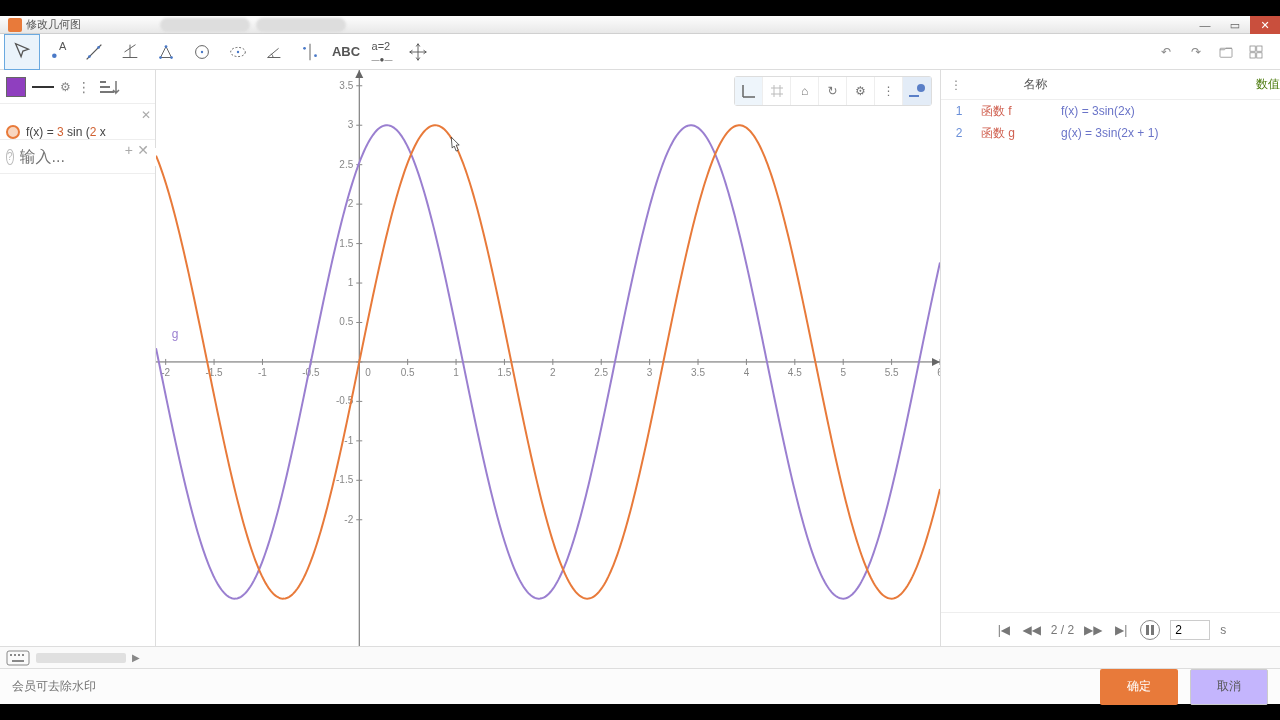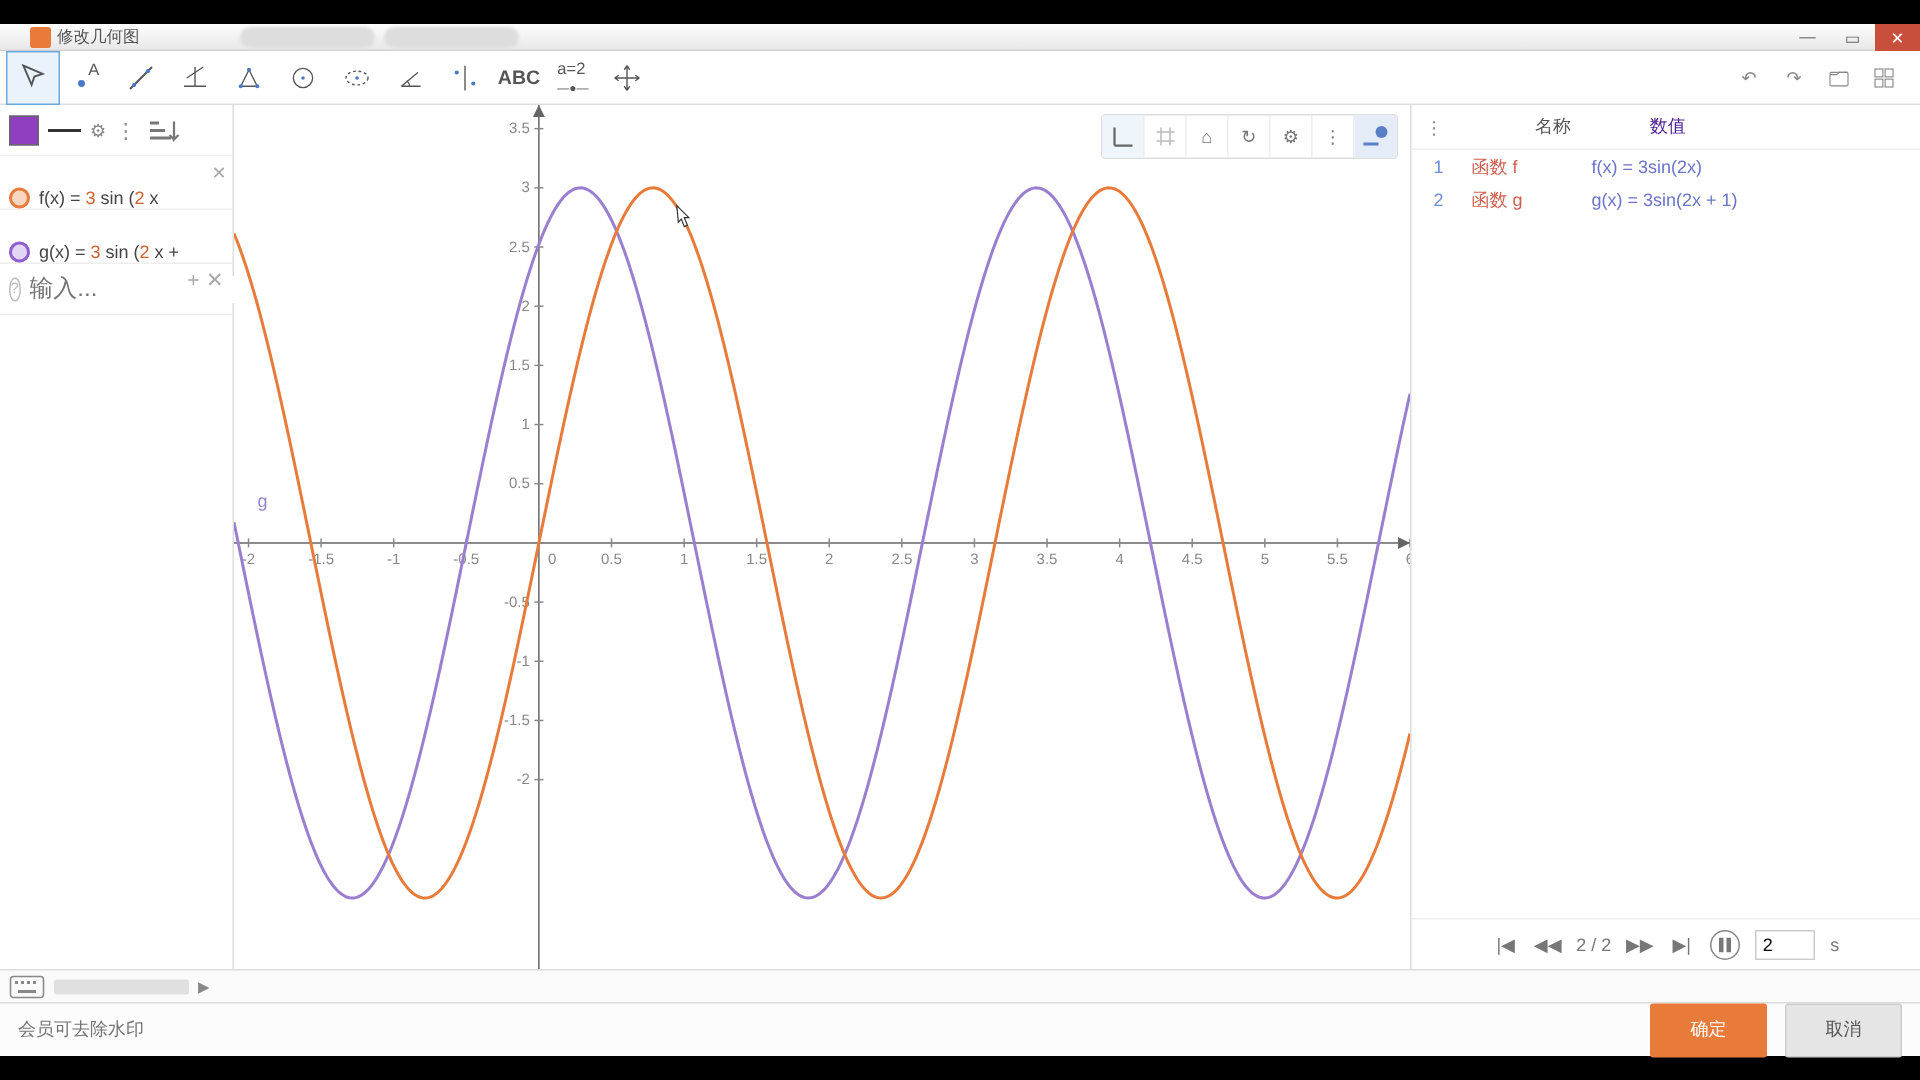--- a/index.html
+++ b/index.html
@@ -1,18 +1,18 @@
 <!DOCTYPE html>
 <html><head>
 <meta charset="utf-8">
 <style>
 *{box-sizing:border-box;margin:0;padding:0;font-family:"Microsoft YaHei",Arial,sans-serif;font-size:12px}
 body{background:#000;width:1280px;height:720px;overflow:hidden}
 .window{position:absolute;top:16px;left:0;width:1280px;height:688px;background:#fff;display:flex;flex-direction:column}
-.titlebar{height:18px;background:linear-gradient(#fdfdfd,#e8e8e8);border-bottom:1px solid #d0d0d0;display:flex;align-items:center;padding:0 20px;position:relative}
+.titlebar{height:18px;background:linear-gradient(#fdfdfd,#e8e8e8);border-bottom:1px solid #d0d0d0;display:flex;align-items:center;padding:0 8px;position:relative}
 .titlebar .app-icon{width:14px;height:14px;background:#e87a3a;border-radius:2px;margin-right:4px}
 .titlebar .title{color:#555;font-size:11px}
 .tabsbar{position:absolute;left:160px;top:0;display:flex;gap:6px;height:18px;align-items:center}
 .tabsbar .tab{width:90px;height:14px;background:#ddd;border-radius:7px;filter:blur(1px)}
 .win-btns{position:absolute;right:0;top:0;display:flex}
 .win-btn{width:30px;height:18px;display:flex;align-items:center;justify-content:center;color:#666;font-size:11px}
 .win-close{background:#c94f3d;color:#fff}
 .toolbar{height:36px;border-bottom:1px solid #ddd;display:flex;align-items:center;padding:0 4px;gap:0}
 .tool{width:36px;height:36px;display:flex;align-items:center;justify-content:center;border:1px solid transparent}
 .tool.active{border-color:#6aa9e0;background:#eaf3fb}
@@ -44,38 +44,38 @@
 .graph-toolbar{position:absolute;right:8px;top:6px;display:flex;background:#fff;border:1px solid #ddd;border-radius:3px;z-index:5}
 .gt{width:28px;height:28px;display:flex;align-items:center;justify-content:center;border-right:1px solid #eee;color:#777}
 .gt:last-child{border-right:none}
 .gt.active{background:#eef5fb}
 .gt.highlight{background:#e3ecf7}
 svg.plot{position:absolute;inset:0;width:100%;height:100%}
 .right-panel{width:340px;border-left:1px solid #ddd;display:flex;flex-direction:column}
 .rp-head{height:30px;display:flex;border-bottom:1px solid #eee;align-items:center}
 .rp-head .m{width:30px;text-align:center;color:#888}
 .rp-head .c1{flex:1;text-align:center;color:#555}
-.rp-head .c2{flex:1.4;text-align:left;color:#4c1d95}
+.rp-head .c2{flex:1.4;text-align:right;color:#4d7c0f}
 .rp-row{height:22px;display:flex;align-items:center;padding:0 6px}
 .rp-row .idx{width:24px;text-align:center;color:#6a8fd8}
 .rp-row .nm{width:90px;color:#d06050;padding-left:10px}
 .rp-row .val{color:#6a74c8}
 .rp-bottom{margin-top:auto;height:34px;border-top:1px solid #eee;display:flex;align-items:center;justify-content:center;gap:10px;color:#777}
 .pb{width:18px;height:18px;display:flex;align-items:center;justify-content:center;cursor:pointer}
 .pause-btn{width:20px;height:20px;border:1.5px solid #888;border-radius:50%;display:flex;align-items:center;justify-content:center}
 .time-box{width:40px;height:20px;border:1px solid #ccc;padding:0 4px}
 .kb-bar{height:22px;border-top:1px solid #ddd;display:flex;align-items:center;padding:0 6px;gap:6px;background:#fafafa}
 .kb-icon{width:24px;height:16px}
 .scroll-track{flex:0 0 90px;height:10px;background:#e0e0e0;border-radius:2px}
 .scroll-arrow{color:#888;font-size:10px}
 .footer{height:36px;border-top:1px solid #ddd;display:flex;align-items:center;padding:0 12px;background:#fcfcfc}
 .watermark{color:#737373;font-size:12px}
 .btn{width:78px;height:36px;display:flex;align-items:center;justify-content:center;border-radius:2px;cursor:pointer;font-size:12px}
 .btn-ok{background:#e87a3a;color:#fff;margin-left:auto;margin-right:12px}
-.btn-cancel{background:#e5e5e5;border:1px solid #ccc;color:#555}
+.btn-cancel{background:#c4b5fd;border:1px solid #ccc;color:#555}
 .tick-label{font-size:10px;fill:#888}
 .g-label{font-size:12px;fill:#9a7fd0}
 </style>
 </head>
 <body>
 
 <div class="window">
 
   <div class="titlebar">
     <div class="app-icon"></div>
@@ -195,26 +195,20 @@
               <path d="M18 2v12l3-3M18 14l-3-3" stroke="#777" fill="none" stroke-width="1.5"></path>
             </svg>
           </div>
       </div>
       <div class="row">
         <div class="dot orange"></div>
         <div class="formula">
           <span>f(x) = </span><span class="num">3</span><span> sin (</span><span class="num">2</span><span> x</span>
         </div>
         <div class="x">✕</div>
-      </div>
-      <div class="row">
-        <div class="dot purple"></div>
-        <div class="formula">
-          <span>g(x) = </span><span class="num">3</span><span> sin (</span><span class="num">2</span><span> x +</span>
-        </div>
       </div>
       <div class="input-row">
         <div class="help">?</div>
         <input class="inp" placeholder="输入..." style="">
         <div class="plus">+</div>
         <div class="xx">✕</div>
       </div>
     </div>
 
     <div class="graph-area">

